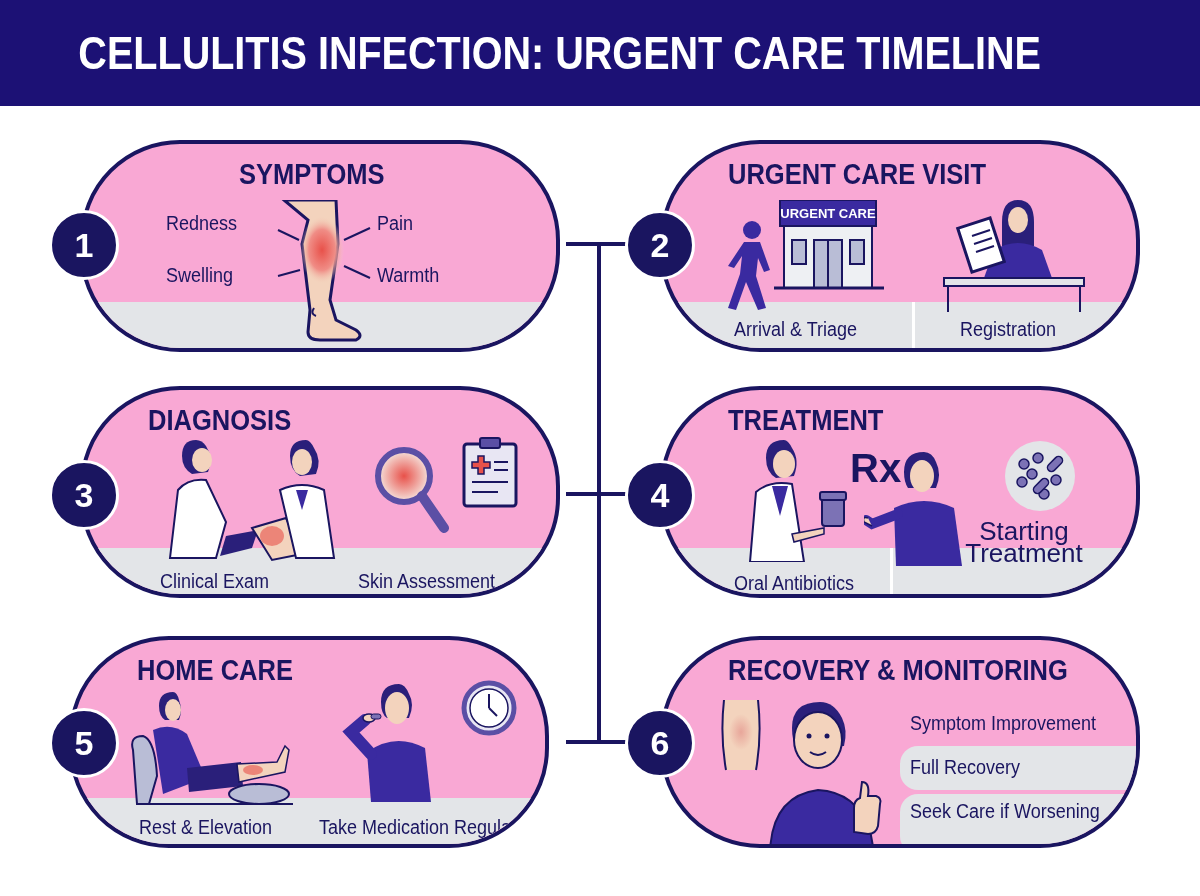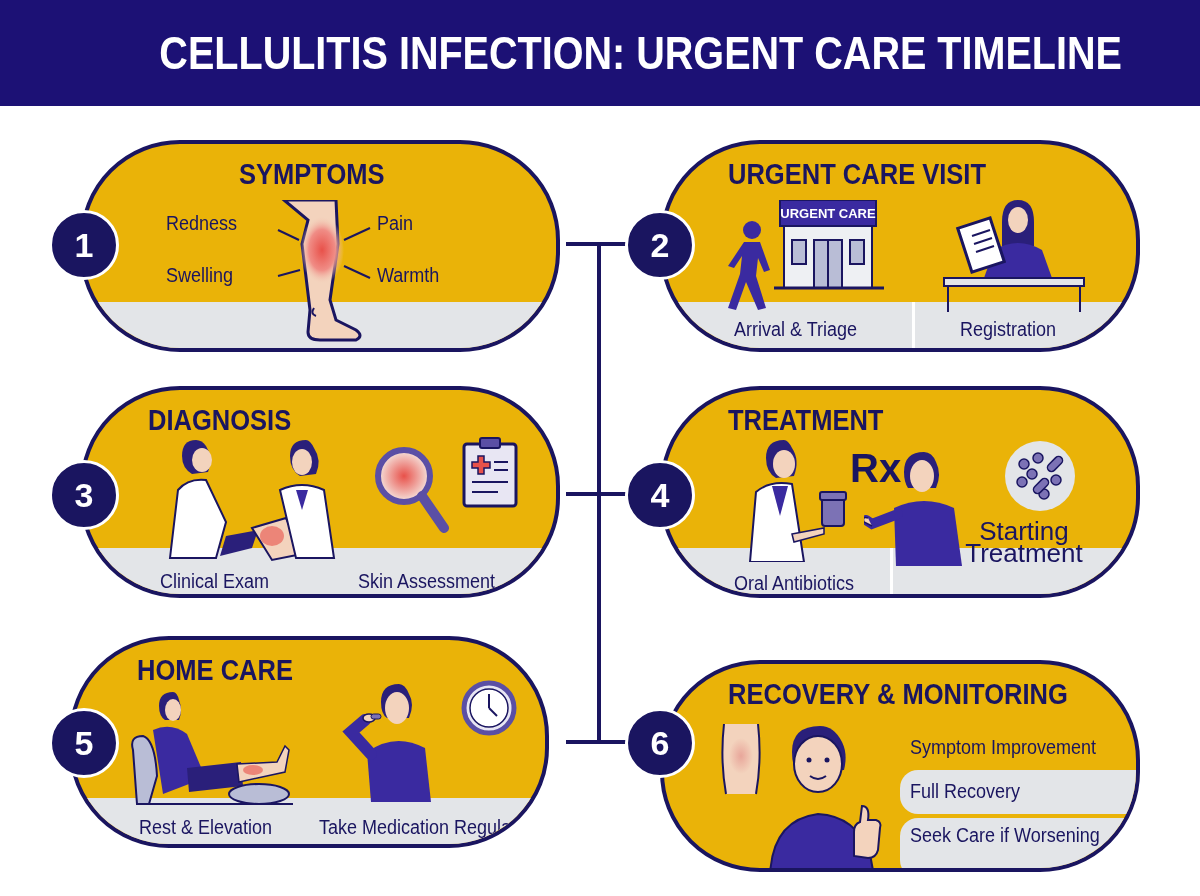--- a/index.html
+++ b/index.html
@@ -1,20 +1,20 @@
 <!DOCTYPE html>
 <html><head>
 <meta charset="utf-8">
 <style>
   html,body{margin:0;padding:0;}
   body{width:1200px;height:896px;background:#ffffff;position:relative;overflow:hidden;font-family:"Liberation Sans","DejaVu Sans",sans-serif;color:#1a1560;}
-  .header{position:absolute;left:0;top:0;width:1200px;height:106px;background:#1c1175;display:flex;align-items:center;justify-content:flex-end;}
+  .header{position:absolute;left:0;top:0;width:1200px;height:106px;background:#1c1175;display:flex;align-items:center;justify-content:flex-start;}
   .header h1{margin:0;color:#fff;font-size:46px;font-weight:bold;letter-spacing:0px;transform:scaleX(0.86);white-space:nowrap;}
   .spine{position:absolute;background:#1a1560;}
-  .card{position:absolute;width:480px;height:212px;border:4px solid #1a1560;border-radius:100px;box-sizing:border-box;overflow:hidden;background:#eab308;}
+  .card{position:absolute;width:480px;height:212px;border:4px solid #1a1560;border-radius:100px;box-sizing:border-box;overflow:hidden;background:#f9a8d4;}
   .card .band{position:absolute;left:0;right:0;bottom:0;height:46px;background:#e3e5e8;}
   .card .title{position:absolute;top:14px;font-size:29px;font-weight:bold;color:#1a1560;transform-origin:left center;transform:scaleX(0.88);white-space:nowrap;}
   .badge{position:absolute;width:64px;height:64px;border-radius:50%;background:#1a1560;color:#fff;font-size:34px;font-weight:bold;display:flex;align-items:center;justify-content:center;border:3px solid #fff;box-sizing:content-box;}
   .lbl{position:absolute;font-size:20px;color:#1a1560;white-space:nowrap;transform-origin:left center;transform:scaleX(0.9);}
   .art{position:absolute;}
   .pill{position:absolute;background:#e3e5e8;border-radius:18px 0 0 18px;height:44px;}
 </style>
 </head>
 <body>
 
@@ -192,21 +192,21 @@
   </svg>
   <svg class="art" style="left:388px;top:40px;" width="56" height="56" viewBox="0 0 56 56">
     <circle cx="28" cy="28" r="25" fill="#e8e6f3" stroke="#5b4fa5" stroke-width="5"></circle>
     <circle cx="28" cy="28" r="19" fill="#fff" stroke="#1a1560" stroke-width="1.5"></circle>
     <line x1="28" y1="28" x2="28" y2="14" stroke="#1a1560" stroke-width="2"></line>
     <line x1="28" y1="28" x2="36" y2="36" stroke="#1a1560" stroke-width="2"></line>
   </svg>
 </div>
 <div class="badge" style="left:49px;top:708px;">5</div>
 
-<div class="card" style="left:660px;top:660px;">
+<div class="card" style="left:660px;top:636px;">
   <div class="title" style="left:64px;">RECOVERY &amp; MONITORING</div>
   <div class="lbl" style="left:246px;top:72px;">Symptom Improvement</div>
   <div class="pill" style="left:236px;top:106px;width:244px;"></div>
   <div class="lbl" style="left:246px;top:116px;">Full Recovery</div>
   <div class="pill" style="left:236px;top:154px;width:244px;height:60px;"></div>
   <div class="lbl" style="left:246px;top:160px;">Seek Care if Worsening</div>
   <svg class="art" style="left:56px;top:60px;" width="42" height="72" viewBox="0 0 42 72">
     <defs>
         <radialGradient id="inf6">
           <stop offset="0%" stop-color="#e8a69a"></stop>

